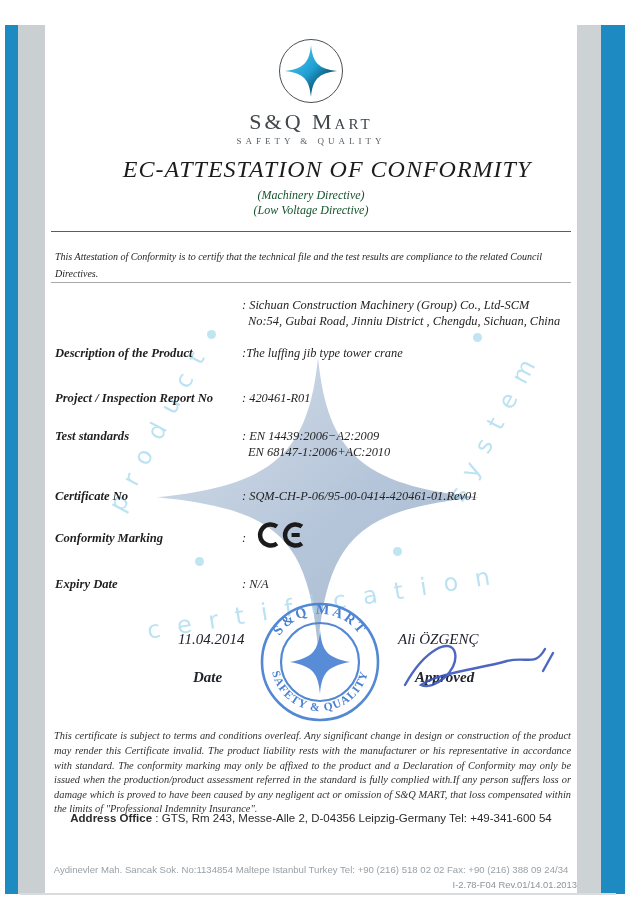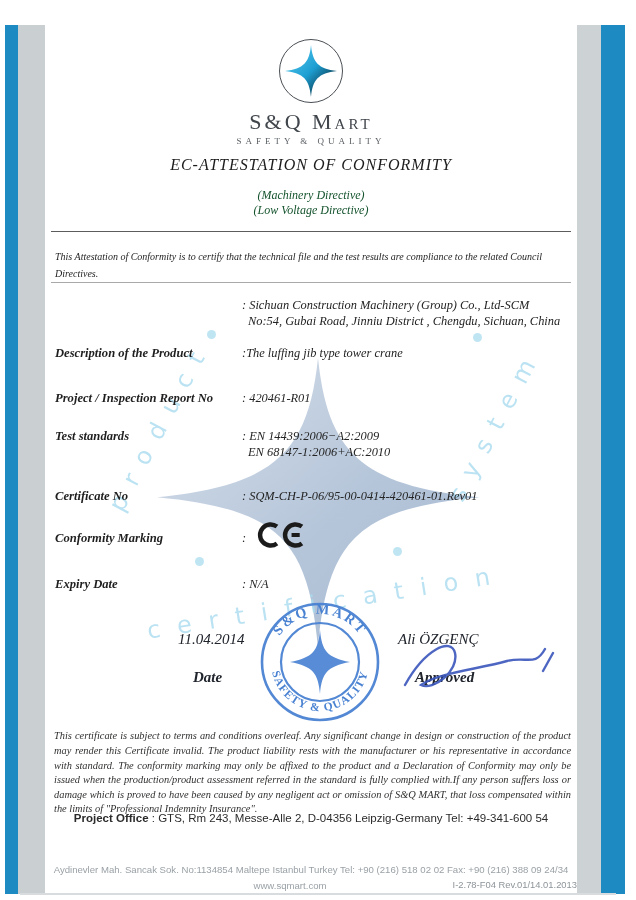--- a/index.html
+++ b/index.html
@@ -37,21 +37,21 @@
   .logo-brand{
     margin-top:6px;font-variant:small-caps;font-size:22px;letter-spacing:3px;color:#41464c;
   }
   .logo-tagline{
     margin-top:1px;font-size:9px;letter-spacing:4px;color:#5a5f63;
     font-family:"Liberation Serif",serif;
   }
 
   
   .title{position:absolute;left:0;top:131px;width:100%;text-align:center;
-    font-style:italic;font-size:16px;letter-spacing:1px;color:#1c1c1c;z-index:1;}
+    font-style:italic;font-size:24px;letter-spacing:1px;color:#1c1c1c;z-index:1;padding-left:16px;}
   .subtitle{position:absolute;left:0;width:100%;text-align:center;
     font-style:italic;font-size:12px;color:#14532d;z-index:1;}
   .sub1{top:163px;} .sub2{top:178px;}
 
   .rule{position:absolute;left:6px;width:520px;height:0;border-top:1px solid #5c5c5c;z-index:1;}
   .rule1{top:206px;} .rule2{top:257px;border-top-color:#a9a9a9;}
 
   .intro{position:absolute;left:10px;top:213px;width:512px;
     font-style:italic;font-size:10px;line-height:17px;color:#252525;z-index:1;}
 
@@ -187,21 +187,20 @@
 
   <div class="sig-text" style="left:353px;top:606px;">Ali ÖZGENÇ</div>
   <svg class="signature-svg" width="170" height="70" viewBox="0 0 170 70">
     <path d="M 10,52 C 30,16 56,4 60,20 C 64,38 38,58 26,52 C 42,40 84,36 112,28 C 132,23 140,34 150,16 M 148,38 L 158,20" fill="none" stroke="#3a55bb" stroke-width="2.4" stroke-linecap="round" opacity="0.9"></path>
   </svg>
   <div class="sig-text sig-bold" style="left:370px;top:644px;">Approved</div>
 
   <p class="legal">This certificate is subject to terms and conditions overleaf. Any significant change in design or construction of the product may render this Certificate invalid. The product liability rests with the manufacturer or his representative in accordance with standard. The conformity marking may only be affixed to the product and a Declaration of Conformity may only be issued when the production/product assessment referred in the standard is fully complied with.If any person suffers loss or damage which is proved to have been caused by any negligent act or omission of S&amp;Q MART, that loss compensated within the limits of "Professional Indemnity Insurance".</p>
 
   <div class="contact">
-    <b>Project Office</b>
+    <b>Address Office</b>
     <span>: GTS, Rm 243, Messe-Alle 2, D-04356 Leipzig-Germany Tel: +49-341-600 54</span>
   </div>
 
   <div class="footer-address">Aydinevler Mah. Sancak Sok. No:1134854  Maltepe Istanbul Turkey  Tel: +90 (216) 518 02 02  Fax: +90 (216) 388 09 24/34</div>
-  <div class="footer-website">www.sqmart.com</div>
   <div class="footer-docref">I-2.78-F04 Rev.01/14.01.2013</div>
 
 </div>
 
 </body></html>

